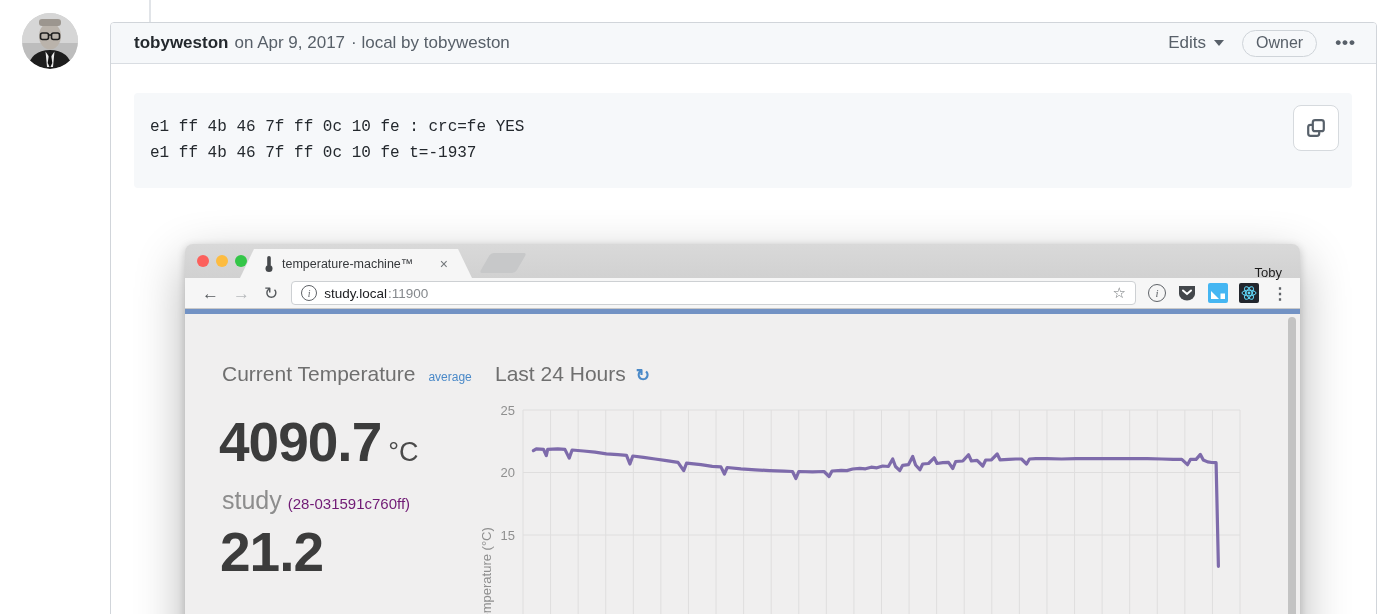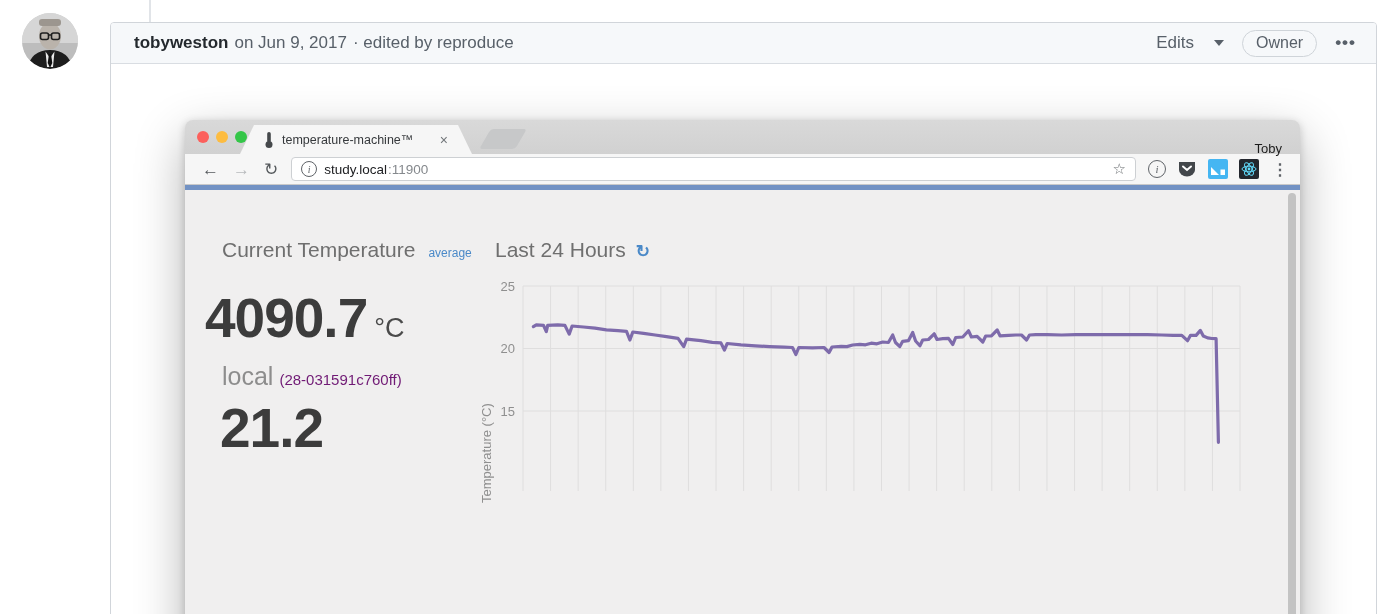--- a/index.html
+++ b/index.html
@@ -15,21 +15,21 @@
   .comment { position:absolute; left:110px; top:22px; width:1267px; height:600px; background:#fff; border:1px solid #d1d5da; border-radius:4px; }
   .comment-header {
     height:41px; background:#f6f8fa; border-bottom:1px solid #d9dde2;
     border-radius:3px 3px 0 0; display:flex; align-items:center; padding:0 20px 0 23px;
     font-size:17px; color:#586069;
   }
   .comment-header .author { font-weight:bold; color:#24292e; margin-right:6px; text-decoration:none; }
   .comment-header .hdr-left { flex:1; display:flex; align-items:baseline; }
   .comment-header .hdr-left span { margin-right:6px; }
   .hdr-right { display:flex; align-items:center; gap:18px; }
-  .edits-btn { display:flex; align-items:center; gap:20px; color:#586069; font-size:17px; cursor:pointer; }
+  .edits-btn { display:flex; align-items:center; gap:8px; color:#586069; font-size:17px; cursor:pointer; }
   .caret-down { width:0; height:0; border-top:6px solid #586069; border-left:5px solid transparent; border-right:5px solid transparent; display:inline-block; }
   .owner-badge { border:1px solid #cfd4d9; border-radius:15px; padding:3px 13px 4px; font-size:16px; color:#586069; background:transparent; }
   .kebab { color:#586069; font-weight:bold; font-size:17px; letter-spacing:1px; cursor:pointer; }
   .comment-body { padding:0 24px 24px 23px; font-size:18px; color:#24292e; }
   .comment-body p { margin-top:34px; line-height:26px; }
   .code-wrap { position:relative; margin-top:29px; }
   pre.code {
     background:#f6f8fa; border-radius:4px; padding:21px 16px 22px;
     font-family:"Liberation Mono","DejaVu Sans Mono",monospace; font-size:16px; line-height:26px;
     color:#24292e; white-space:pre; overflow:hidden;
@@ -73,21 +73,21 @@
   .ext-icons { display:flex; align-items:center; gap:11px; margin-left:12px; }
   .info-ic { width:16px; height:16px; border:1.6px solid #5f6368; border-radius:50%; color:#5f6368;
     font-size:10px; display:flex; align-items:center; justify-content:center; font-family:"Liberation Serif",serif; font-style:italic; }
   .chrome-menu { color:#5f6368; font-size:16px; font-weight:bold; padding:0 2px; cursor:pointer; }
   .bluebar { height:5px; background:#7292c4; }
   .bpage { position:relative; height:560px; background:#f0efef; }
   .scroll-thumb { position:absolute; right:4px; top:3px; width:8px; height:540px; background:#c3c3c3; border-radius:4px; }
   .h-heading { position:absolute; font-size:21px; color:#6f6f6f; font-weight:normal; }
   .avg-link { font-size:12px; color:#4a89c8; margin-left:13px; text-decoration:none; }
   .refresh-ic { font-size:17px; color:#4a89c8; margin-left:10px; font-weight:bold; }
-  .bigval { position:absolute; left:20px; top:96px; font-size:55px; font-weight:bold; color:#3c3c3c; letter-spacing:-1px; }
+  .bigval { position:absolute; left:34px; top:96px; font-size:55px; font-weight:bold; color:#3c3c3c; letter-spacing:-1px; }
   .bigval .unit { font-size:27px; font-weight:normal; color:#4a4a4a; letter-spacing:0; margin-left:7px; }
   .sensor { position:absolute; left:37px; top:172px; font-size:25px; color:#8d8d8d; }
   .sensor .sid { font-size:15px; color:#701a75; margin-left:6px; }
   .bigval2 { position:absolute; left:35px; top:206px; font-size:55px; font-weight:bold; color:#3c3c3c; letter-spacing:-1px; }
   .chart-svg { position:absolute; left:300px; top:81px; }
   .ylabel {
     position:absolute; left:294px; top:313px; width:120px; height:16px;
     font-size:13px; color:#8f8f8f; transform:rotate(-90deg); transform-origin:top left;
     text-align:left; white-space:nowrap;
   }
@@ -118,35 +118,45 @@
         <rect x="29.5" y="20" width="8" height="6.5" rx="2" fill="none" stroke="#1f1f1f" stroke-width="1.6"></rect>
         <line x1="26.5" y1="22" x2="29.5" y2="22" stroke="#1f1f1f" stroke-width="1.4"></line>
       </g>
     </svg>
   </div>
 
   <div class="comment">
     <div class="comment-header">
       <div class="hdr-left">
         <a class="author" href="#">tobyweston</a>
-        <span>on Jun 9, 2017</span>
-        <span>· edited by reproduce</span>
+        <span>on Apr 9, 2017</span>
+        <span>· local by tobyweston</span>
       </div>
       <div class="hdr-right">
         <span class="edits-btn">
           <span>Edits</span>
           <span class="caret-down"></span>
         </span>
         <span class="owner-badge">Owner</span>
         <span class="kebab">•••</span>
       </div>
     </div>
 
     <div class="comment-body">
 
+      <div class="code-wrap">
+        <pre class="code">e1 ff 4b 46 7f ff 0c 10 fe : crc=fe YES
+e1 ff 4b 46 7f ff 0c 10 fe t=-1937</pre>
+        <button class="copy-btn">
+          <svg width="22" height="22" viewBox="0 0 24 24">
+            <rect x="3.5" y="8.5" width="12" height="12" rx="2.5" fill="none" stroke="#57606a" stroke-width="2.4"></rect>
+            <rect x="8.5" y="3.5" width="12" height="12" rx="2.5" fill="#ffffff" stroke="#57606a" stroke-width="2.4"></rect>
+          </svg>
+        </button>
+      </div>
 
       <div class="shot-wrap">
         <div class="bwindow">
 
           <div class="tabstrip">
             <div class="lights">
               <span class="light red"></span>
               <span class="light yellow"></span>
               <span class="light green"></span>
             </div>
@@ -204,21 +214,21 @@
             </h2>
             <h2 class="h-heading" style="left:310px; top:48px;">
               <span>Last 24 Hours</span><span class="refresh-ic">↻</span>
             </h2>
 
             <div class="bigval">
               <span>4090.7</span><span class="unit">°C</span>
             </div>
 
             <div class="sensor">
-              <span>local</span><span class="sid">(28-031591c760ff)</span>
+              <span>study</span><span class="sid">(28-031591c760ff)</span>
             </div>
 
             <div class="bigval2">21.2</div>
 
             <svg class="chart-svg" width="770" height="220">
                 <line x1="38" y1="15" x2="38" y2="220" stroke="#dfdede" stroke-width="1"></line>
                 <line x1="65.57692307692308" y1="15" x2="65.57692307692308" y2="220" stroke="#dfdede" stroke-width="1"></line>
                 <line x1="93.15384615384616" y1="15" x2="93.15384615384616" y2="220" stroke="#dfdede" stroke-width="1"></line>
                 <line x1="120.73076923076923" y1="15" x2="120.73076923076923" y2="220" stroke="#dfdede" stroke-width="1"></line>
                 <line x1="148.30769230769232" y1="15" x2="148.30769230769232" y2="220" stroke="#dfdede" stroke-width="1"></line>

